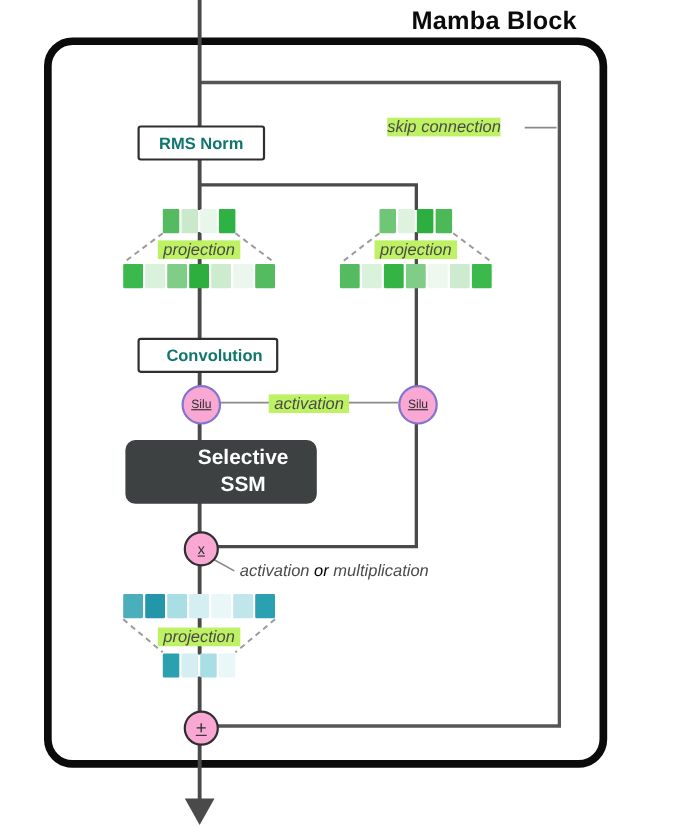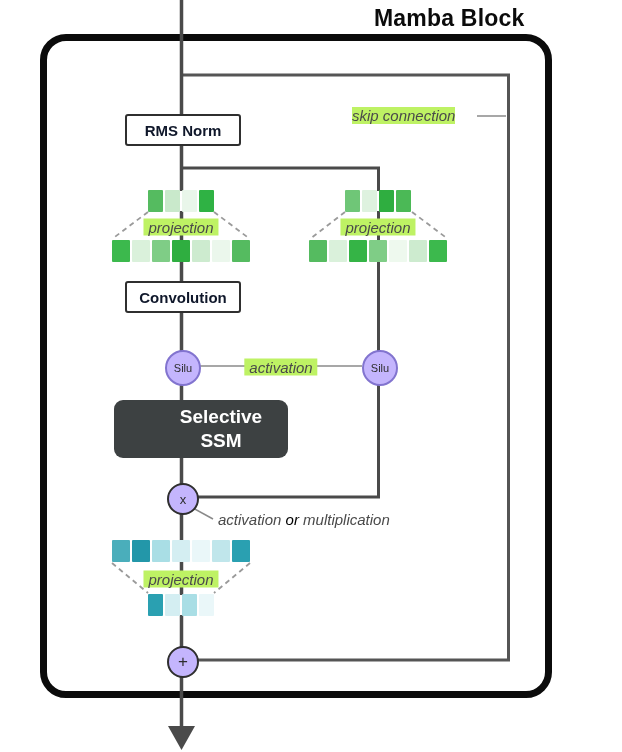--- a/index.html
+++ b/index.html
@@ -15,33 +15,33 @@
   #wires { position:absolute; left:0; top:0; z-index:2; pointer-events:none; }
   .el { position:absolute; z-index:3; }
   #title {
     left:374px; top:5px; font-size:23px; font-weight:700; color:#0b0b0b;
     letter-spacing:0.2px; white-space:nowrap;
   }
   .op-box {
     left:125px; width:112px; height:28px; background:#ffffff;
     border:2.5px solid #2f2f2f; border-radius:3px;
     display:flex; align-items:center; justify-content:center;
-    font-size:15px; font-weight:700; color:#0f172a;
+    font-size:15px; font-weight:700; color:#0f766e;
   }
   #ssm-box {
     left:114px; top:400px; width:134px; height:58px; background:#3d4142;
     border-radius:9px; display:flex; flex-direction:column;
     align-items:center; justify-content:center; color:#ffffff;
     font-size:19px; font-weight:700; line-height:1.25;padding-left:40px;
   }
   .tensor { display:flex; gap:2px; height:22px; }
   .cell { flex:1; height:100%; border-radius:1px; }
   .circle {
-    border-radius:50%; background:#c4b5fd; display:flex;
-    align-items:center; justify-content:center; color:#2d2d2d;
+    border-radius:50%; background:#f9a8d4; display:flex;
+    align-items:center; justify-content:center; color:#2d2d2d;text-decoration:underline;
   }
   .silu { width:32px; height:32px; border:2px solid #8274cf; font-size:11px; }
   .opc  { width:28px; height:28px; border:2px solid #2f2f2f; }
   .annot {
     font-style:italic; font-size:15px; color:#4a4a4a; background:#bef264;
     padding:0 5px; white-space:nowrap;
   }
   .annot.centered { transform:translate(-50%,-50%); }
   .muted { color:#000000; }
 </style>
@@ -126,21 +126,21 @@
   <div class="el tensor" style="left:309px; top:240px; width:138px;">
       <div class="cell" style="background: rgb(85, 187, 96);"></div>
       <div class="cell" style="background: rgb(218, 241, 219);"></div>
       <div class="cell" style="background: rgb(53, 180, 70);"></div>
       <div class="cell" style="background: rgb(127, 205, 134);"></div>
       <div class="cell" style="background: rgb(238, 249, 238);"></div>
       <div class="cell" style="background: rgb(205, 235, 207);"></div>
       <div class="cell" style="background: rgb(60, 185, 77);"></div>
     </div>
 
-  <div class="el op-box" style="top:281px;">Convolution</div>
+  <div class="el op-box" style="top:307px;padding-left:12px;">Convolution</div>
 
   <div class="el circle silu" style="left:165px; top:350px;">Silu</div>
   <div class="el annot centered" style="left:281px; top:367px;">activation</div>
   <div class="el circle silu" style="left:362px; top:350px;">Silu</div>
 
   <div class="el" id="ssm-box">
     <span>Selective</span>
     <span>SSM</span>
   </div>
 

